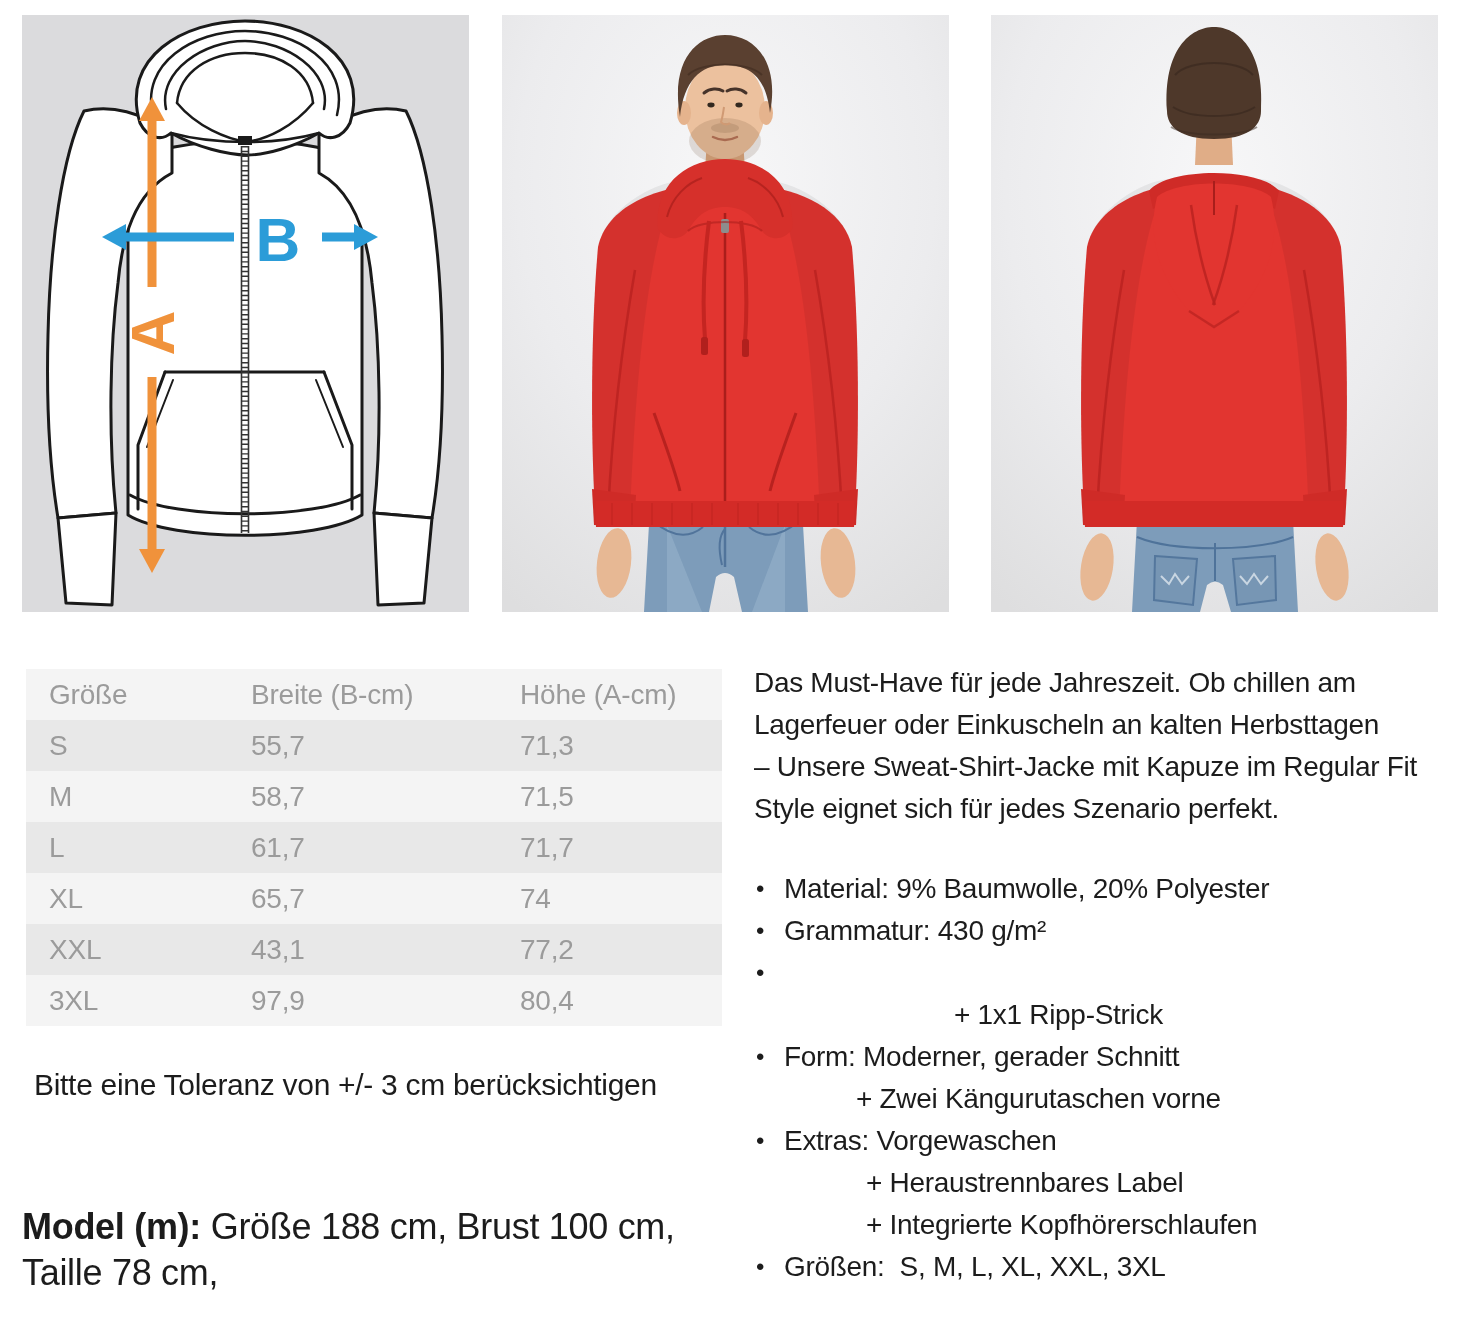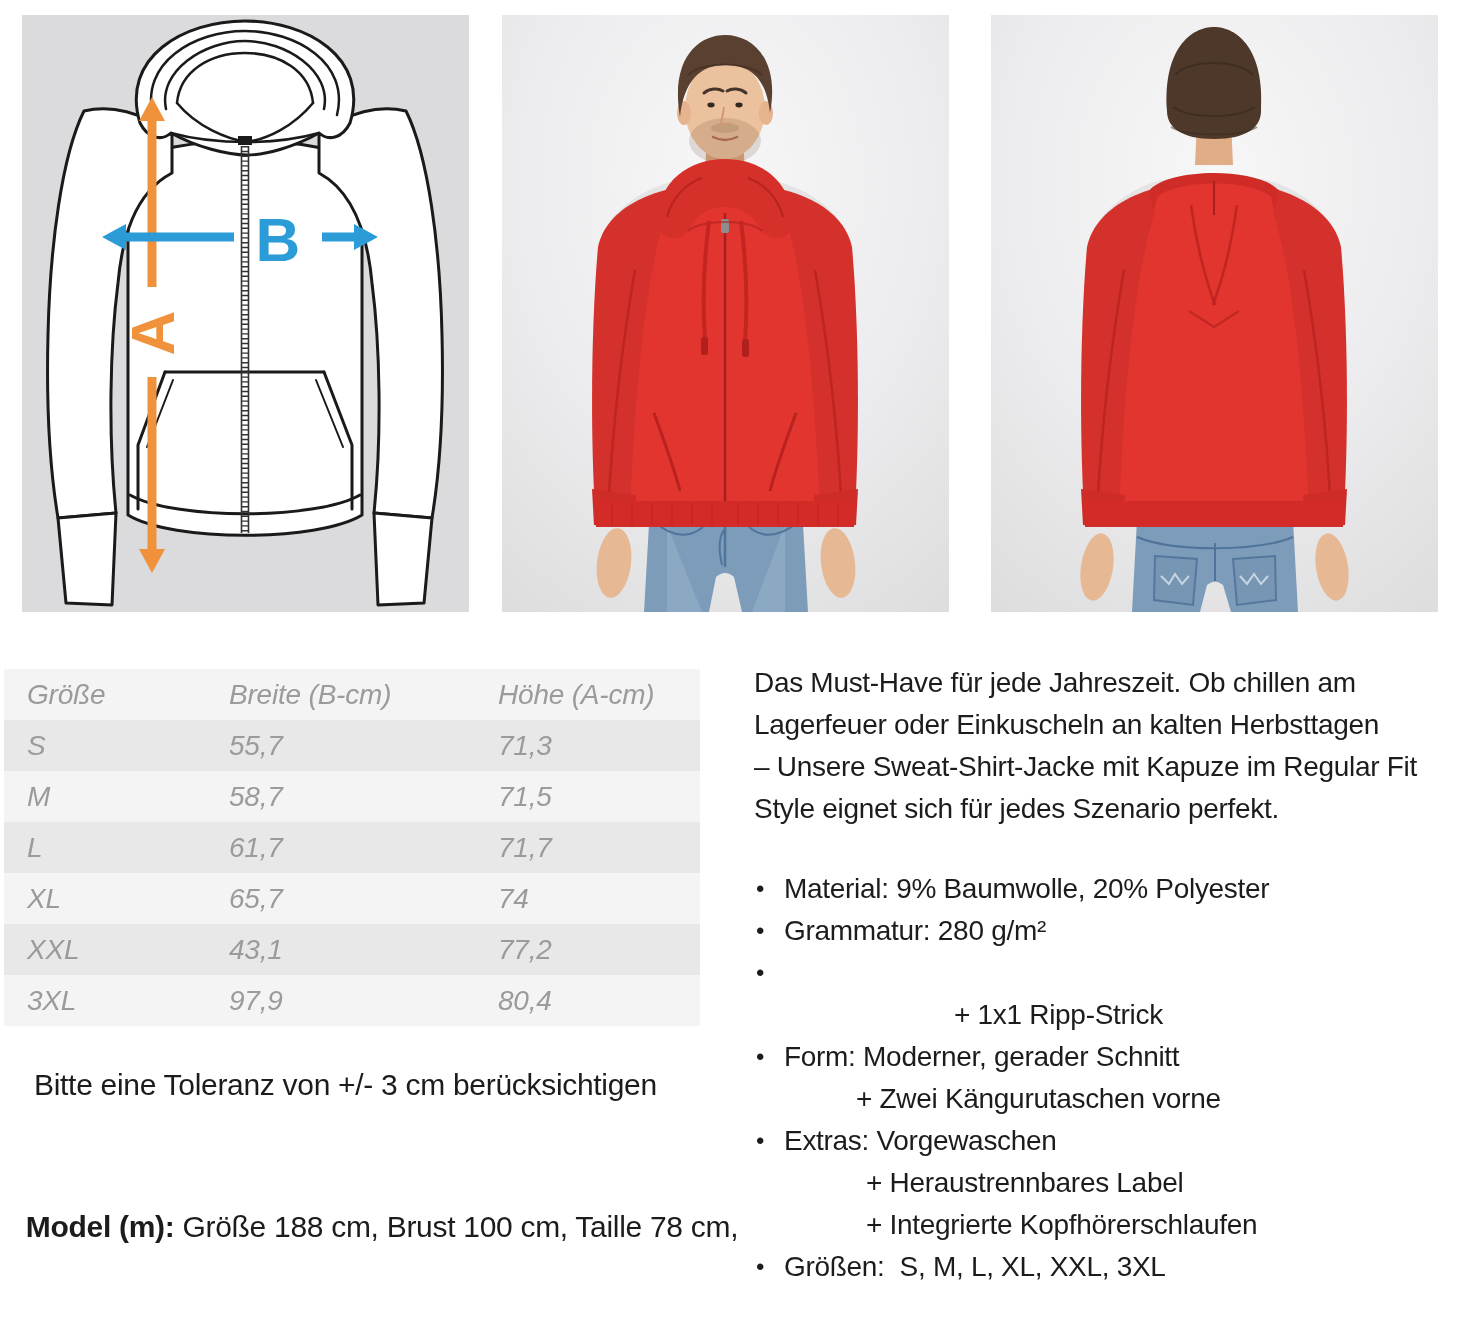--- a/index.html
+++ b/index.html
@@ -5,34 +5,34 @@
   html,body{margin:0;padding:0;background:#fff;}
   #canvas{position:relative;width:1458px;height:1341px;background:#ffffff;overflow:hidden;
           font-family:"Liberation Sans",sans-serif;color:#1c1c1c;}
   .panel{position:absolute;top:15px;width:447px;height:597px;}
   .panel svg{display:block;width:447px;height:597px;}
   #diagram-panel{left:22px;}
   #front-panel{left:502px;}
   #back-panel{left:991px;}
 
   
-  table.size-table{position:absolute;left:4px;top:669px;width:696px;border-collapse:collapse;table-layout:fixed;font-style:italic;}
+  table.size-table{position:absolute;left:26px;top:669px;width:696px;border-collapse:collapse;table-layout:fixed;}
   table.size-table col.c1{width:225px;} table.size-table col.c2{width:269px;} table.size-table col.c3{width:202px;}
   table.size-table th, table.size-table td{
      height:51px;font-size:28px;font-weight:400;text-align:left;vertical-align:middle;
      color:var(--table-text,#9b9b9b);padding:0;letter-spacing:-0.2px;}
   table.size-table th:first-child, table.size-table td:first-child{padding-left:23px;}
   table.size-table thead tr{background:var(--table-row-light,#f4f4f4);}
   table.size-table tbody tr:nth-child(odd){background:var(--table-row-gray,#e8e8e8);}
   table.size-table tbody tr:nth-child(even){background:var(--table-row-light,#f4f4f4);}
 
   .tolerance{position:absolute;left:22px;top:1056px;width:710px;margin:12px;
      font-size:30px;letter-spacing:-0.3px;color:var(--text-black,#1c1c1c);white-space:nowrap;}
   .model-info{position:absolute;left:22px;top:1204px;width:720px;margin:0;
-     font-size:30px;line-height:46px;letter-spacing:-0.3px;color:var(--text-black,#1c1c1c);text-align:center;}
+     font-size:36px;line-height:46px;letter-spacing:-0.3px;color:var(--text-black,#1c1c1c);}
   .model-info b{font-weight:700;}
 
   
   .desc{position:absolute;left:754px;top:662px;width:706px;
      font-size:28px;line-height:42px;letter-spacing:-0.3px;color:var(--text-black,#1c1c1c);}
   .desc .line{white-space:nowrap;}
   .bullets{margin-top:38px;}
   .bullet{display:flex;white-space:nowrap;}
   .bullet .dot{width:28px;flex:0 0 28px;font-size:24px;padding-left:2px;}
   .cont{white-space:nowrap;}
@@ -310,21 +310,21 @@
       <div class="line">– Unsere Sweat-Shirt-Jacke mit Kapuze im Regular Fit</div>
       <div class="line">Style eignet sich für jedes Szenario perfekt.</div>
     </div>
     <div class="bullets">
       <div class="bullet">
         <span class="dot">•</span>
         <span class="btext">Material: 9% Baumwolle, 20% Polyester</span>
       </div>
       <div class="bullet">
         <span class="dot">•</span>
-        <span class="btext">Grammatur: 280 g/m²</span>
+        <span class="btext">Grammatur: 430 g/m²</span>
       </div>
       <div class="bullet">
         <span class="dot">•</span>
       </div>
       <div class="cont ind-a">+ 1x1 Ripp-Strick</div>
       <div class="bullet">
         <span class="dot">•</span>
         <span class="btext">Form: Moderner, gerader Schnitt</span>
       </div>
       <div class="cont ind-b">+ Zwei Kängurutaschen vorne</div>

